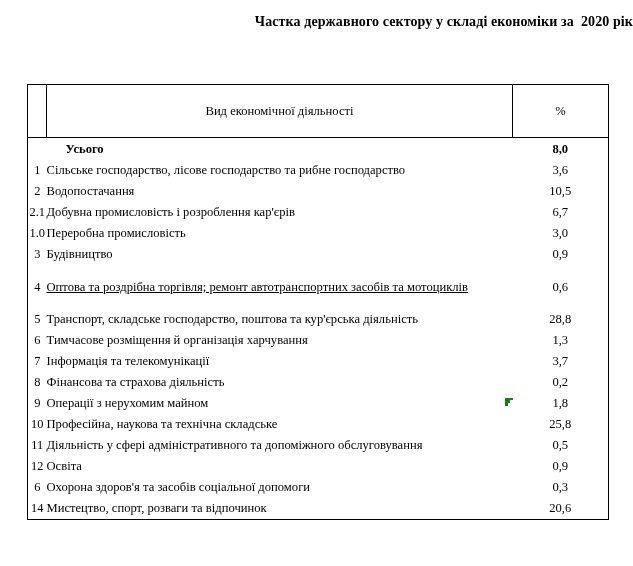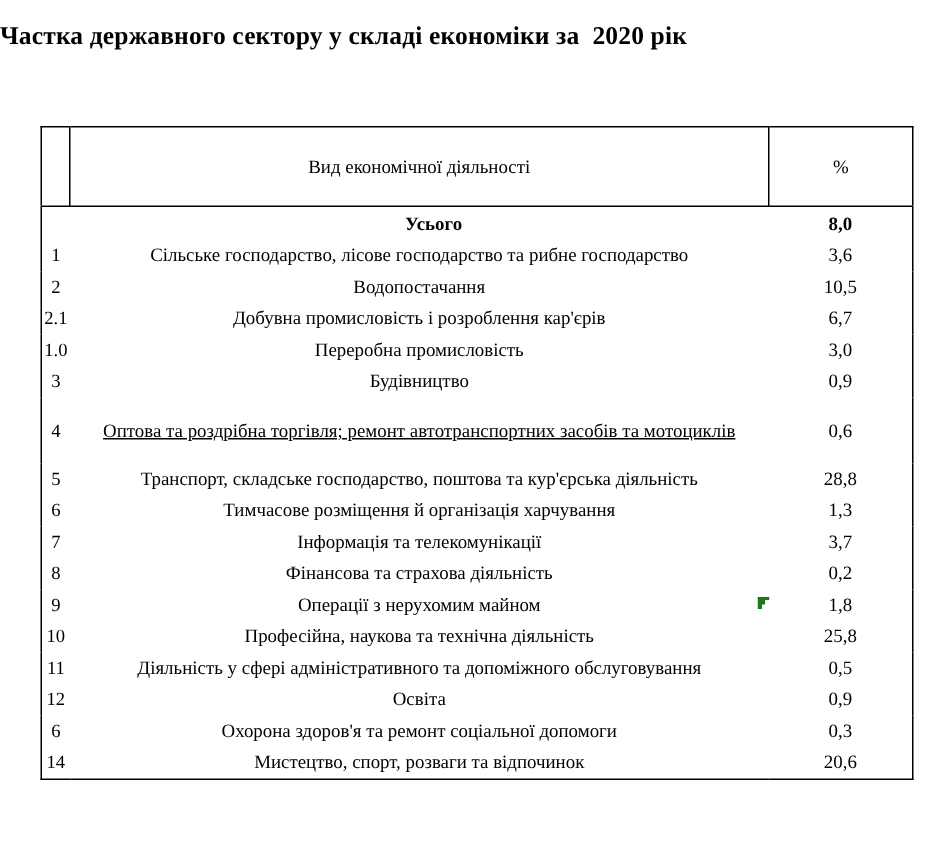--- a/index.html
+++ b/index.html
@@ -14,23 +14,23 @@
     color: #000000;
     overflow: hidden;
     position: relative;
   }
 
   #page-title {
     position: absolute;
     top: 14px;
     left: 0;
     width: 633px;
-    text-align: left;
+    text-align: right;
     font-weight: bold;
-    font-size: 17px;
+    font-size: 14px;
     letter-spacing: 0.1px;
     white-space: pre;
   }
 
   #table-wrap {
     position: absolute;
     left: 27px;
     top: 53px;
     width: 580px;
   }
@@ -78,21 +78,21 @@
   }
 
   td.c-num {
     width: 18px;
     text-align: center;
     font-size: 12.4px;
     padding-right: 1px;
   }
   td.c-name {
     width: 465px;
-    text-align: center;
+    text-align: left;
     padding-left: 19px;
     font-size: 12.6px;
   }
   td.c-pct {
     width: 95px;
     text-align: center;
     font-size: 12.6px;
   }
 
   tr.data-row td {
@@ -208,36 +208,36 @@
           <td class="c-name">Фінансова та страхова діяльність</td>
           <td class="c-pct">0,2</td>
         </tr>
         <tr class="data-row">
           <td class="c-num">9</td>
           <td class="c-name">Операції з нерухомим майном</td>
           <td class="c-pct">1,8</td>
         </tr>
         <tr class="data-row">
           <td class="c-num">10</td>
-          <td class="c-name">Професійна, наукова та технічна діяльність</td>
+          <td class="c-name">Професійна, наукова та технічна складське</td>
           <td class="c-pct">25,8</td>
         </tr>
         <tr class="data-row">
           <td class="c-num">11</td>
           <td class="c-name">Діяльність у сфері адміністративного та допоміжного обслуговування</td>
           <td class="c-pct">0,5</td>
         </tr>
         <tr class="data-row">
           <td class="c-num">12</td>
           <td class="c-name">Освіта</td>
           <td class="c-pct">0,9</td>
         </tr>
         <tr class="data-row">
           <td class="c-num">6</td>
-          <td class="c-name">Охорона здоров'я та ремонт соціальної допомоги</td>
+          <td class="c-name">Охорона здоров'я та засобів соціальної допомоги</td>
           <td class="c-pct">0,3</td>
         </tr>
         <tr class="data-row">
           <td class="c-num">14</td>
           <td class="c-name">Мистецтво, спорт, розваги та відпочинок</td>
           <td class="c-pct">20,6</td>
         </tr>
       </tbody>
   </table>
 </div>

